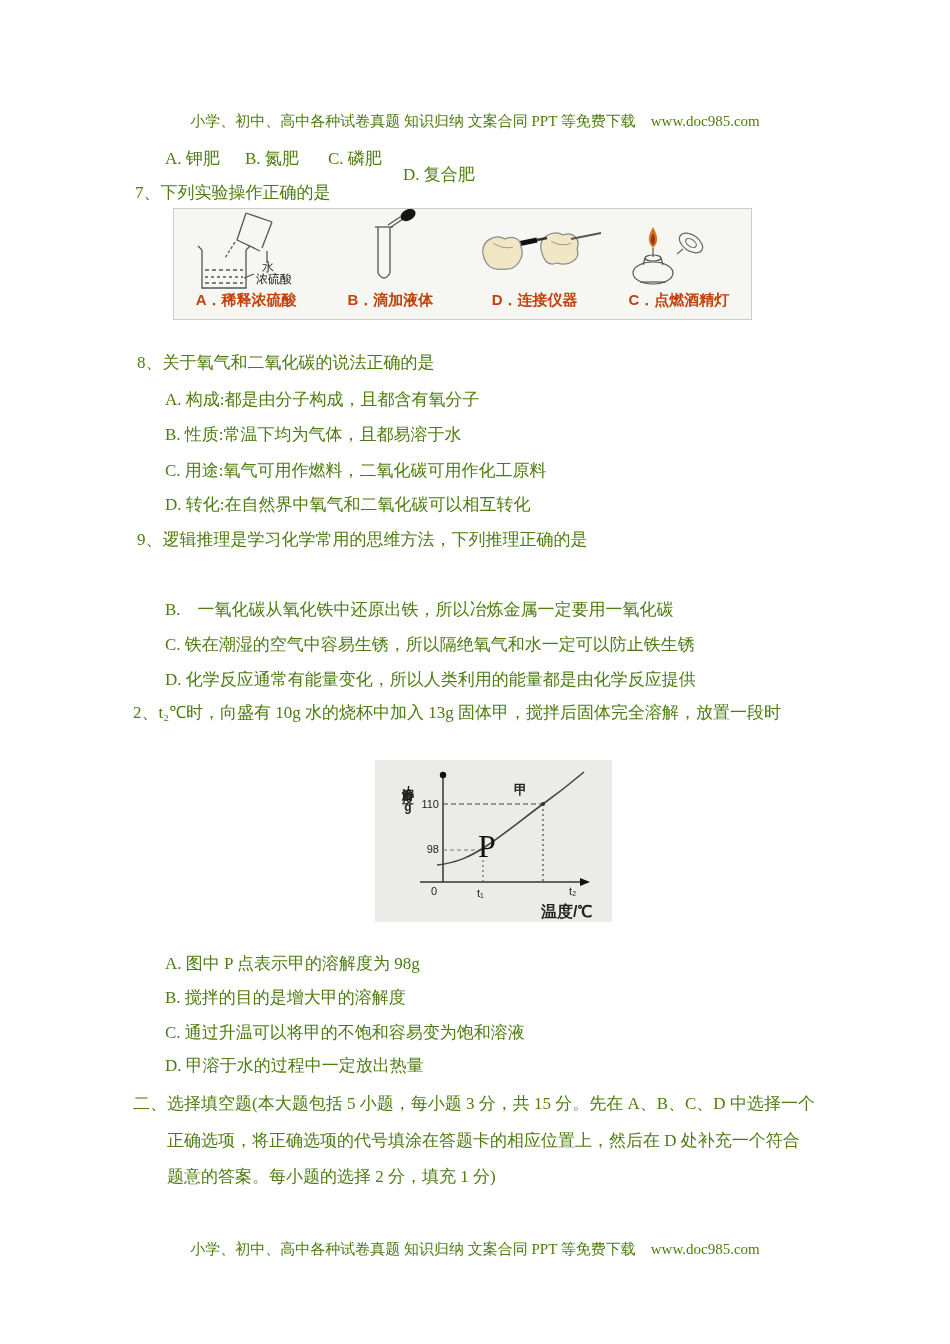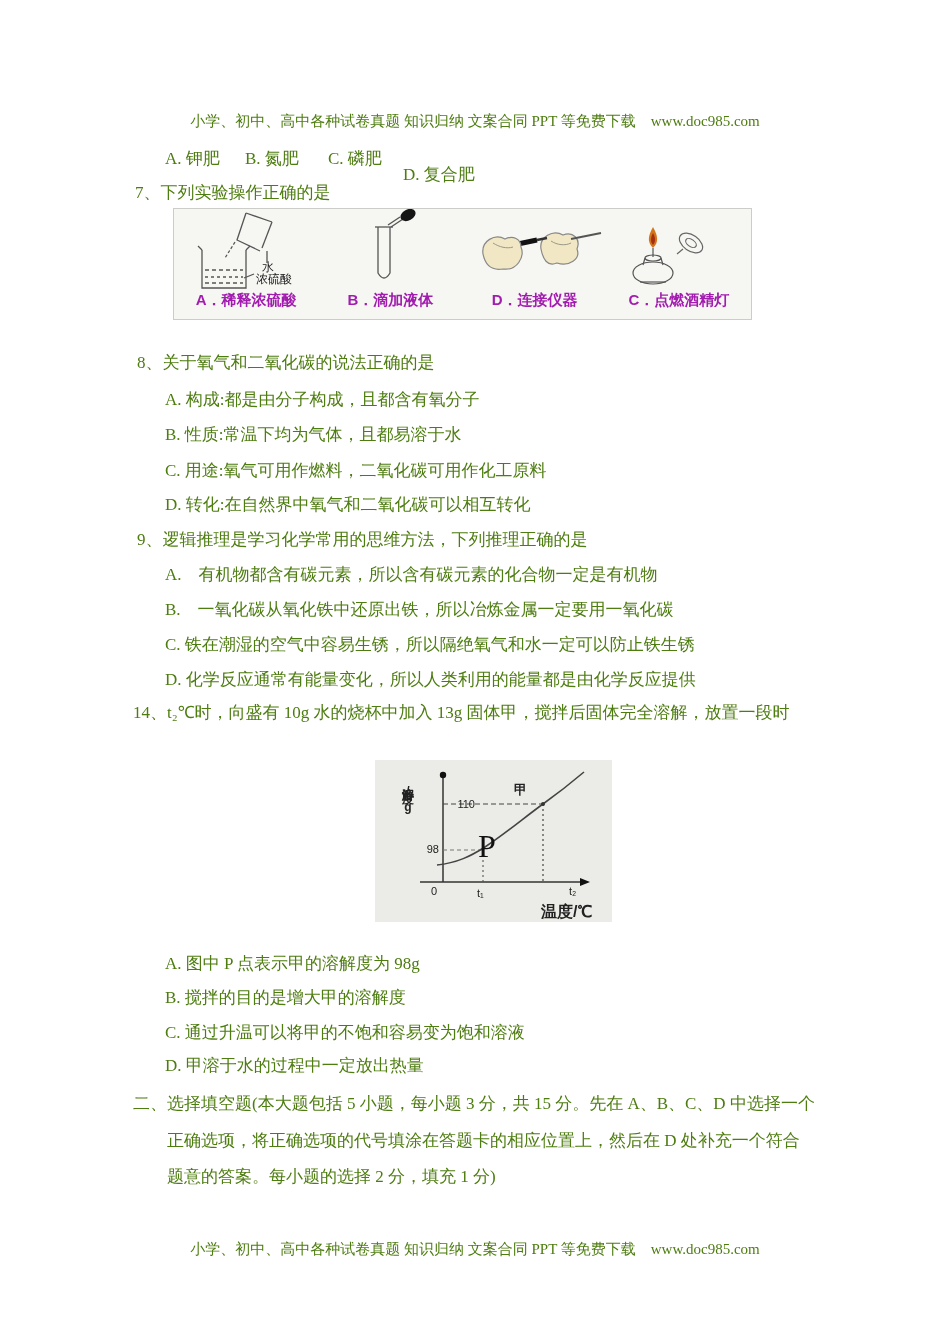--- a/index.html
+++ b/index.html
@@ -7,21 +7,21 @@
        font-family:"Liberation Serif", serif;color:#1b1b1b;}
   .page{position:absolute;inset:0;width:950px;height:1344px;overflow:hidden;}
   .tline{position:absolute;font-size:17px;line-height:1.25;white-space:nowrap;color:#4d7c0f;}
   .center{left:0;width:950px;text-align:center;font-size:15px;color:#4d7c0f;margin-top:44px;}
   .figbox{position:absolute;left:173px;top:208px;width:579px;height:112px;
           background:#f6f6f3;border:1px solid #ccccc8;box-sizing:border-box;
           display:flex;flex-direction:row;}
   .panel{position:relative;width:25%;height:100%;display:flex;flex-direction:column;align-items:center;}
   .panel svg{display:block;width:144px;height:86px;}
   .caption{font-family:"Liberation Sans", sans-serif;font-weight:bold;font-size:15px;
-           color:#a21caf;margin-top:-4px;white-space:nowrap;}
+           color:#c2410c;margin-top:-4px;white-space:nowrap;}
   .minilabel{position:absolute;font-size:12px;color:#222;white-space:nowrap;}
   .chartbox{position:absolute;left:375px;top:760px;width:237px;height:162px;
             background:#ebebe7;box-sizing:border-box;}
   .chartbox svg{position:absolute;left:0;top:0;}
   .clabel{position:absolute;font-size:11px;color:#222;white-space:nowrap;
           font-family:"Liberation Sans", sans-serif;}
   .ylab{left:24px;top:18px;writing-mode:vertical-rl;text-orientation:upright;
         font-size:12px;font-weight:bold;letter-spacing:2px;}
   .xlab{left:166px;top:142px;font-size:16px;font-weight:bold;}
   .plabel{left:103px;top:68px;font-size:32px;font-family:"Liberation Serif", serif;color:#111;}
@@ -113,46 +113,45 @@
     </div>
   </div>
 
   <div class="tline" style="left:137px;top:352px;">8、关于氧气和二氧化碳的说法正确的是</div>
   <div class="tline" style="left:165px;top:389px;">A. 构成:都是由分子构成，且都含有氧分子</div>
   <div class="tline" style="left:165px;top:424px;">B. 性质:常温下均为气体，且都易溶于水</div>
   <div class="tline" style="left:165px;top:460px;">C. 用途:氧气可用作燃料，二氧化碳可用作化工原料</div>
   <div class="tline" style="left:165px;top:494px;">D. 转化:在自然界中氧气和二氧化碳可以相互转化</div>
 
   <div class="tline" style="left:137px;top:529px;">9、逻辑推理是学习化学常用的思维方法，下列推理正确的是</div>
-  <div class="tline" style="left:165px;top:564px;">A.　有机物都含有碳元素，所以含有碳元素的化合物一定是有机物</div>
   <div class="tline" style="left:165px;top:599px;">B.　一氧化碳从氧化铁中还原出铁，所以冶炼金属一定要用一氧化碳</div>
   <div class="tline" style="left:165px;top:634px;">C. 铁在潮湿的空气中容易生锈，所以隔绝氧气和水一定可以防止铁生锈</div>
   <div class="tline" style="left:165px;top:669px;">D. 化学反应通常有能量变化，所以人类利用的能量都是由化学反应提供</div>
 
-  <div class="tline" style="left:133px;top:702px;">14、t₂℃时，向盛有 10g 水的烧杯中加入 13g 固体甲，搅拌后固体完全溶解，放置一段时</div>
+  <div class="tline" style="left:133px;top:702px;">2、t₂℃时，向盛有 10g 水的烧杯中加入 13g 固体甲，搅拌后固体完全溶解，放置一段时</div>
 
   <div class="chartbox">
     <svg width="237" height="162" viewBox="0 0 237 162">
       <g stroke="#333" stroke-width="1.5" fill="none">
         <path d="M68,16 V122"></path>
         <path d="M45,122 H206"></path>
       </g>
       <circle cx="68" cy="15" r="3.2" fill="#111"></circle>
       <polygon points="205,118 215,122 205,126" fill="#111"></polygon>
       <g fill="none">
         <path d="M68,44 H168" stroke="#444" stroke-width="1.2" stroke-dasharray="5,3"></path>
         <path d="M168,44 V122" stroke="#444" stroke-width="1.2" stroke-dasharray="2,3"></path>
         <path d="M68,90 H108" stroke="#777" stroke-width="1.1" stroke-dasharray="4,3"></path>
         <path d="M108,90 V122" stroke="#555" stroke-width="1.1" stroke-dasharray="2,3"></path>
         <path d="M62,105 C82,103 96,96 110,87 C130,74 150,57 168,44 C182,34 196,23 209,12" stroke="#444" stroke-width="1.6"></path>
       </g>
       <circle cx="168" cy="44" r="2" fill="#333"></circle>
     </svg>
     <div class="clabel ylab">溶解度/g</div>
-    <div class="clabel" style="left:40px;top:38px;width:24px;text-align:right;margin-left:36px;">110</div>
+    <div class="clabel" style="left:40px;top:38px;width:24px;text-align:right;">110</div>
     <div class="clabel" style="left:44px;top:83px;width:20px;text-align:right;">98</div>
     <div class="clabel" style="left:56px;top:125px;">0</div>
     <div class="clabel" style="left:102px;top:127px;">t₁</div>
     <div class="clabel" style="left:176px;top:125px;padding-left:18px;">t₂</div>
     <div class="clabel xlab">温度/℃</div>
     <div class="clabel jialabel">甲</div>
     <div class="clabel plabel">P</div>
   </div>
 
   <div class="tline" style="left:165px;top:953px;">A. 图中 P 点表示甲的溶解度为 98g</div>

